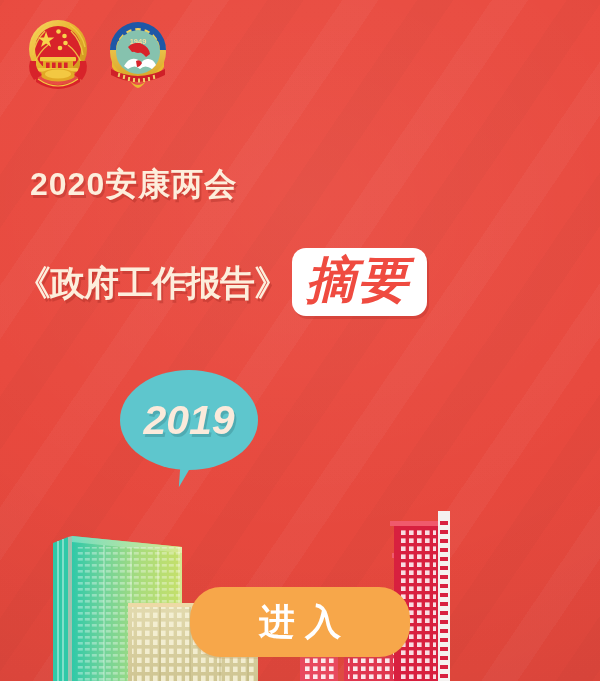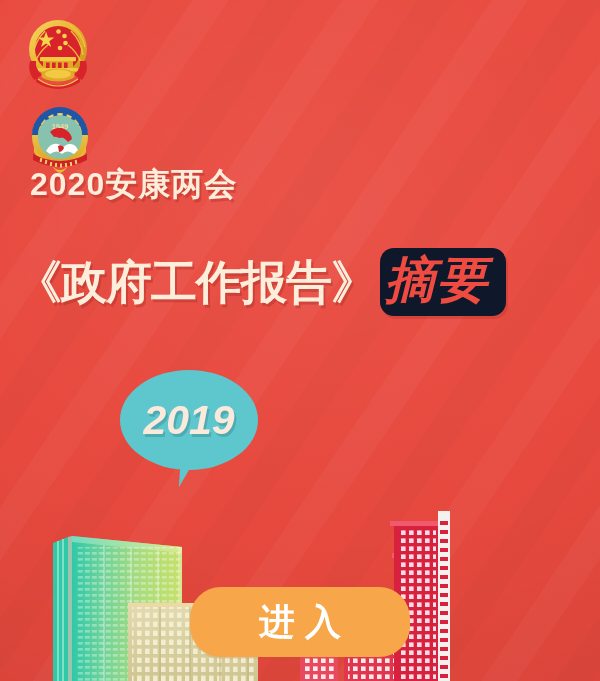--- a/index.html
+++ b/index.html
@@ -49,21 +49,20 @@
 
   
   .emblems {
     position: absolute;
     left: 24px;
     top: 17px;
     display: flex;
     align-items: flex-start;
     gap: 10px;
     z-index: 6;
-    flex-direction: column;
   }
   .emblem { display: block; }
 
   
   .headline {
     position: absolute;
     left: 0;
     top: 160px;
     width: 600px;
     z-index: 5;
@@ -84,32 +83,32 @@
 
   .line-2 {
     position: absolute;
     left: 16px;
     top: 88px;
     display: flex;
     align-items: center;
     white-space: nowrap;
   }
   .line-2-text {
-    font-size: 46px;
+    font-size: 35px;
     font-weight: bold;
     color: #fdeedc;
     text-shadow: 2px 3px 0 rgba(150,32,28,0.30);
     letter-spacing: -1px;
     line-height: 1;
   }
   .badge-zhaiyao {
     margin-left: 4px;
-    background: #0f172a;
+    background: #ffffff;
     border-radius: 14px;
-    padding: 7px 17px 11px 5px;
+    padding: 7px 17px 11px 14px;
     box-shadow: 2px 3px 0 rgba(150,32,28,0.22);
     display: inline-flex;
     align-items: flex-end;
   }
   .badge-zhaiyao span {
     font-size: 50px;
     font-weight: bold;
     font-style: italic;
     color: #ef4b40;
     letter-spacing: 2px;

